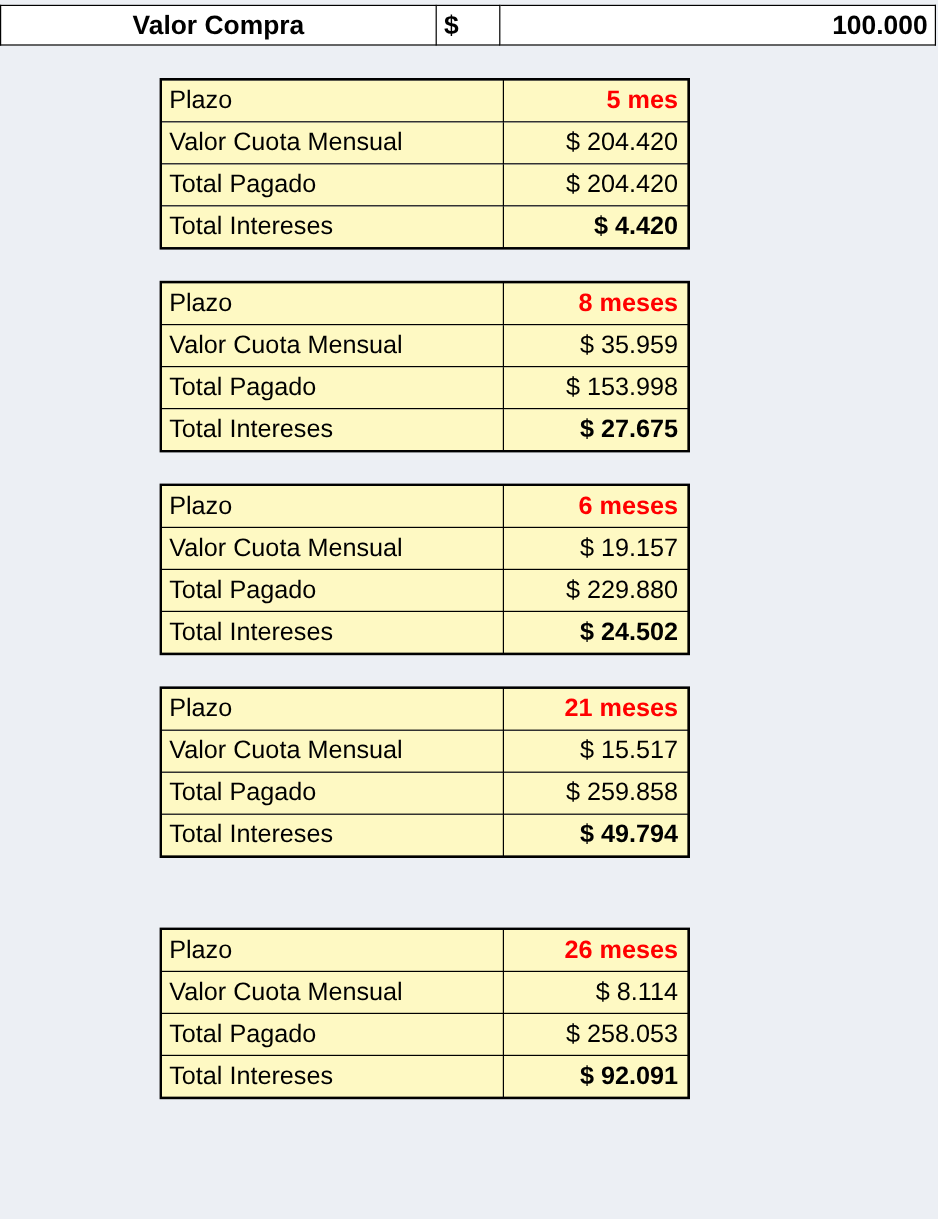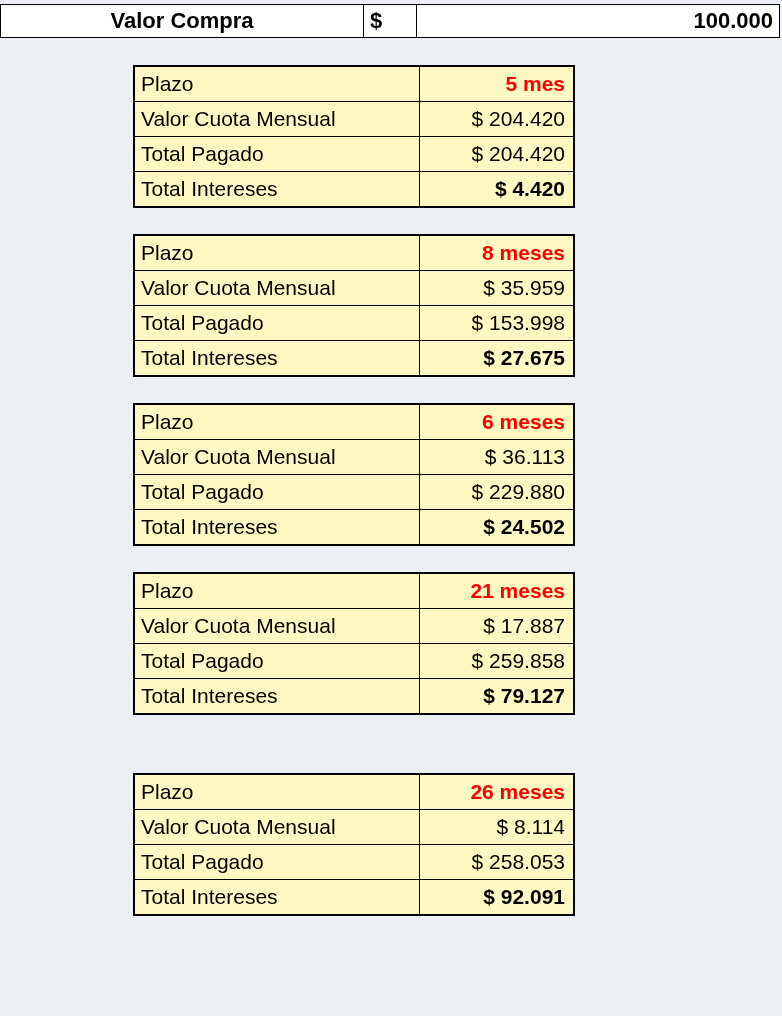--- a/index.html
+++ b/index.html
@@ -161,50 +161,50 @@
     </table>
 
     <table class="block">
       <tbody>
         <tr>
           <td class="lbl">Plazo</td>
           <td class="val term">6 meses</td>
         </tr>
         <tr>
           <td class="lbl">Valor Cuota Mensual</td>
-          <td class="val">$ 36.113</td>
+          <td class="val">$ 19.157</td>
         </tr>
         <tr>
           <td class="lbl">Total Pagado</td>
           <td class="val">$ 229.880</td>
         </tr>
         <tr>
           <td class="lbl">Total Intereses</td>
           <td class="val strong">$ 24.502</td>
         </tr>
       </tbody>
     </table>
 
     <table class="block">
       <tbody>
         <tr>
           <td class="lbl">Plazo</td>
           <td class="val term">21 meses</td>
         </tr>
         <tr>
           <td class="lbl">Valor Cuota Mensual</td>
-          <td class="val">$ 17.887</td>
+          <td class="val">$ 15.517</td>
         </tr>
         <tr>
           <td class="lbl">Total Pagado</td>
           <td class="val">$ 259.858</td>
         </tr>
         <tr>
           <td class="lbl">Total Intereses</td>
-          <td class="val strong">$ 79.127</td>
+          <td class="val strong">$ 49.794</td>
         </tr>
       </tbody>
     </table>
 
     <table class="block gap-extra">
       <tbody>
         <tr>
           <td class="lbl">Plazo</td>
           <td class="val term">26 meses</td>
         </tr>

